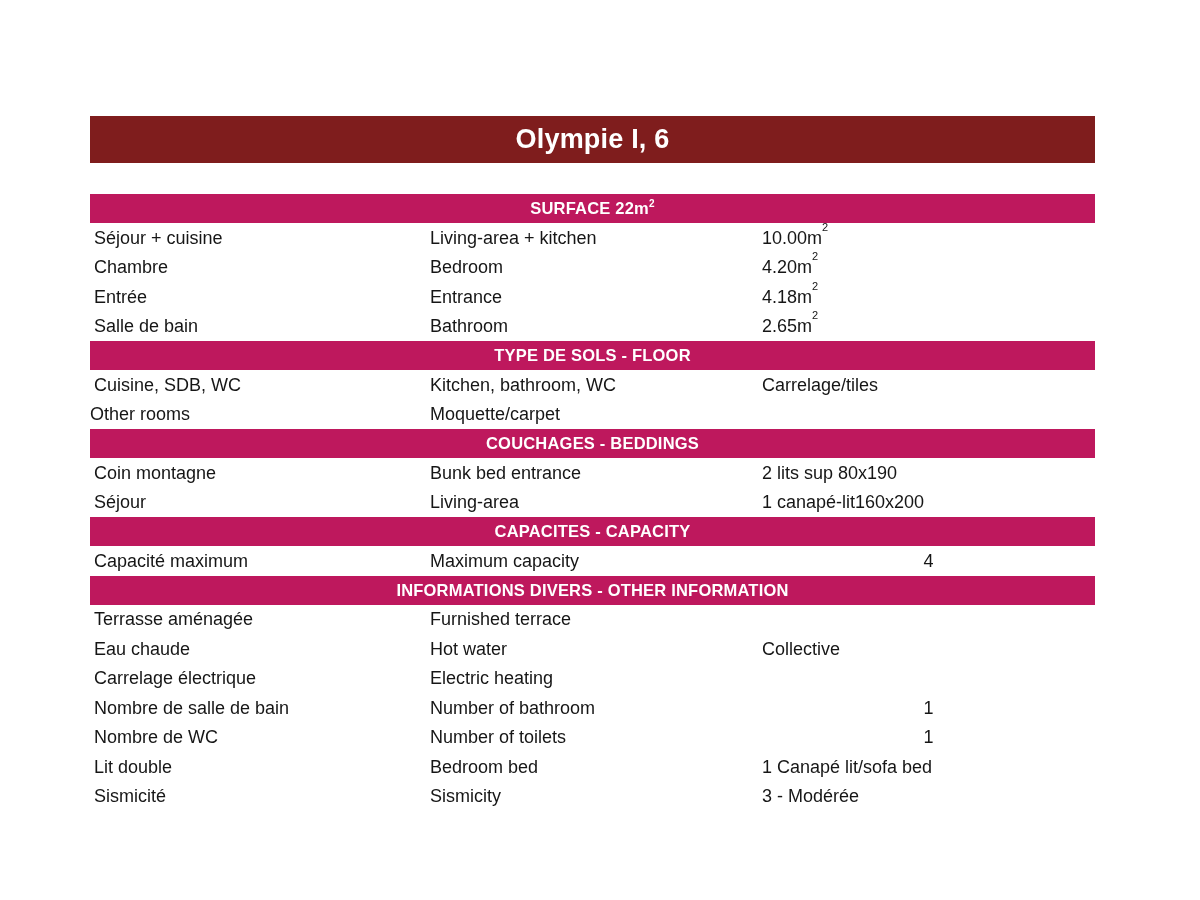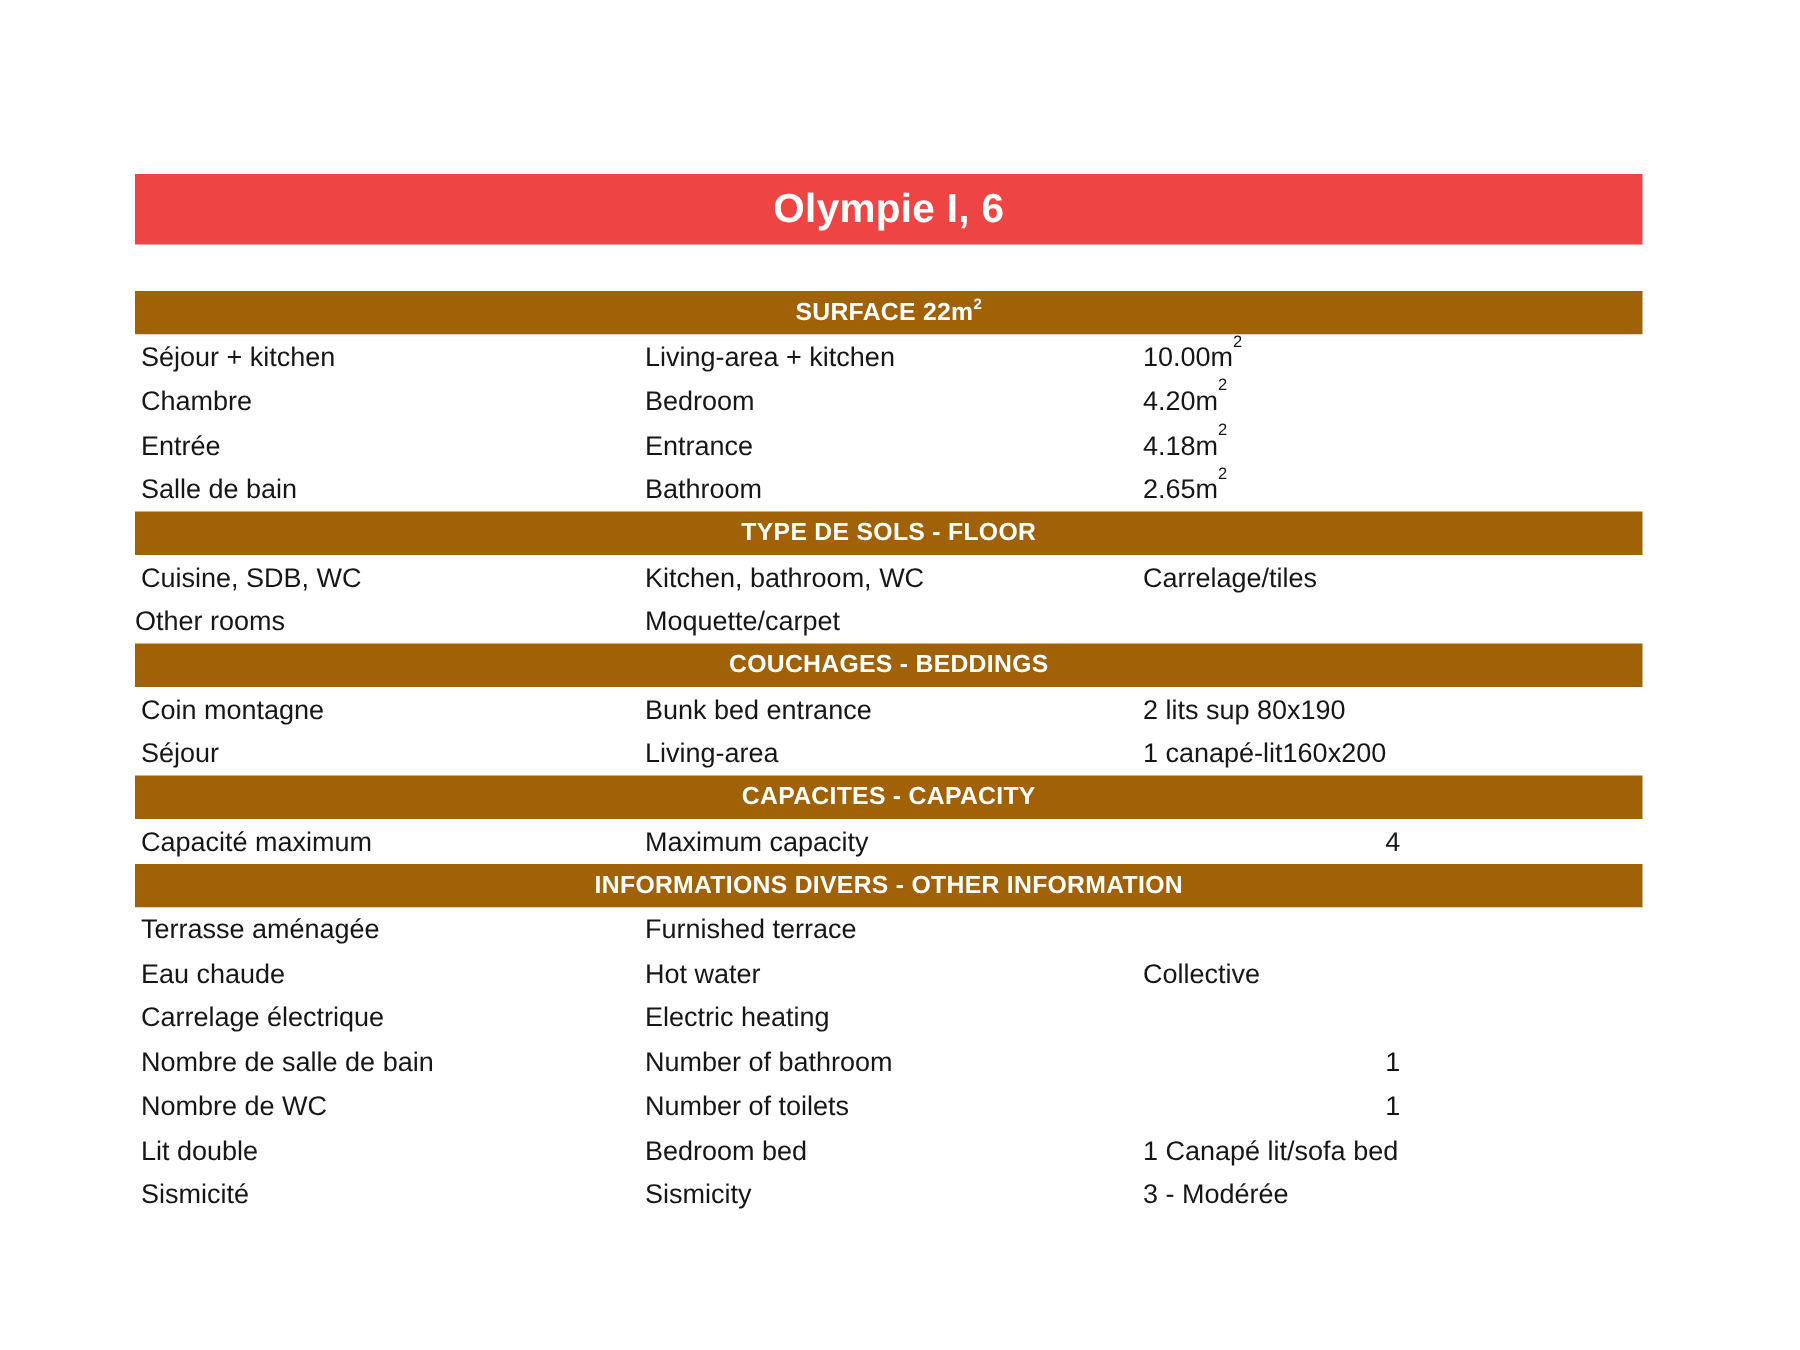--- a/index.html
+++ b/index.html
@@ -12,35 +12,35 @@
     -webkit-font-smoothing: antialiased;
   }
   .doc {
     position: absolute;
     left: 90px;
     top: 116px;
     width: 1005px;
   }
   .title-bar {
     height: 47px;
-    background: #ef4444;
+    background: #7f1d1d;
     color: #ffffff;
     font-weight: 700;
     font-size: 27px;
     display: flex;
     align-items: center;
     justify-content: center;
     letter-spacing: 0.2px;
   }
   .spacer {
     height: 31px;
   }
   .section-header {
     height: 29px;
-    background: #a16207;
+    background: #be185d;
     color: #ffffff;
     font-weight: 700;
     font-size: 16.5px;
     display: flex;
     align-items: center;
     justify-content: center;
     letter-spacing: 0.2px;
   }
   .section-header sup {
     font-size: 10px;
@@ -81,21 +81,21 @@
     <span>Olympie I, 6</span>
   </div>
 
   <div class="spacer"></div>
 
   <div class="section-header">
     <span>SURFACE 22m</span>
       <sup>2</sup>
   </div>
   <div class="row">
-    <div class="cell fr">Séjour + kitchen</div>
+    <div class="cell fr">Séjour + cuisine</div>
     <div class="cell en">Living-area + kitchen</div>
     <div class="cell val"><span>10.00m</span><sup>2</sup></div>
   </div>
   <div class="row">
     <div class="cell fr">Chambre</div>
     <div class="cell en">Bedroom</div>
     <div class="cell val"><span>4.20m</span><sup>2</sup></div>
   </div>
   <div class="row">
     <div class="cell fr">Entrée</div>

